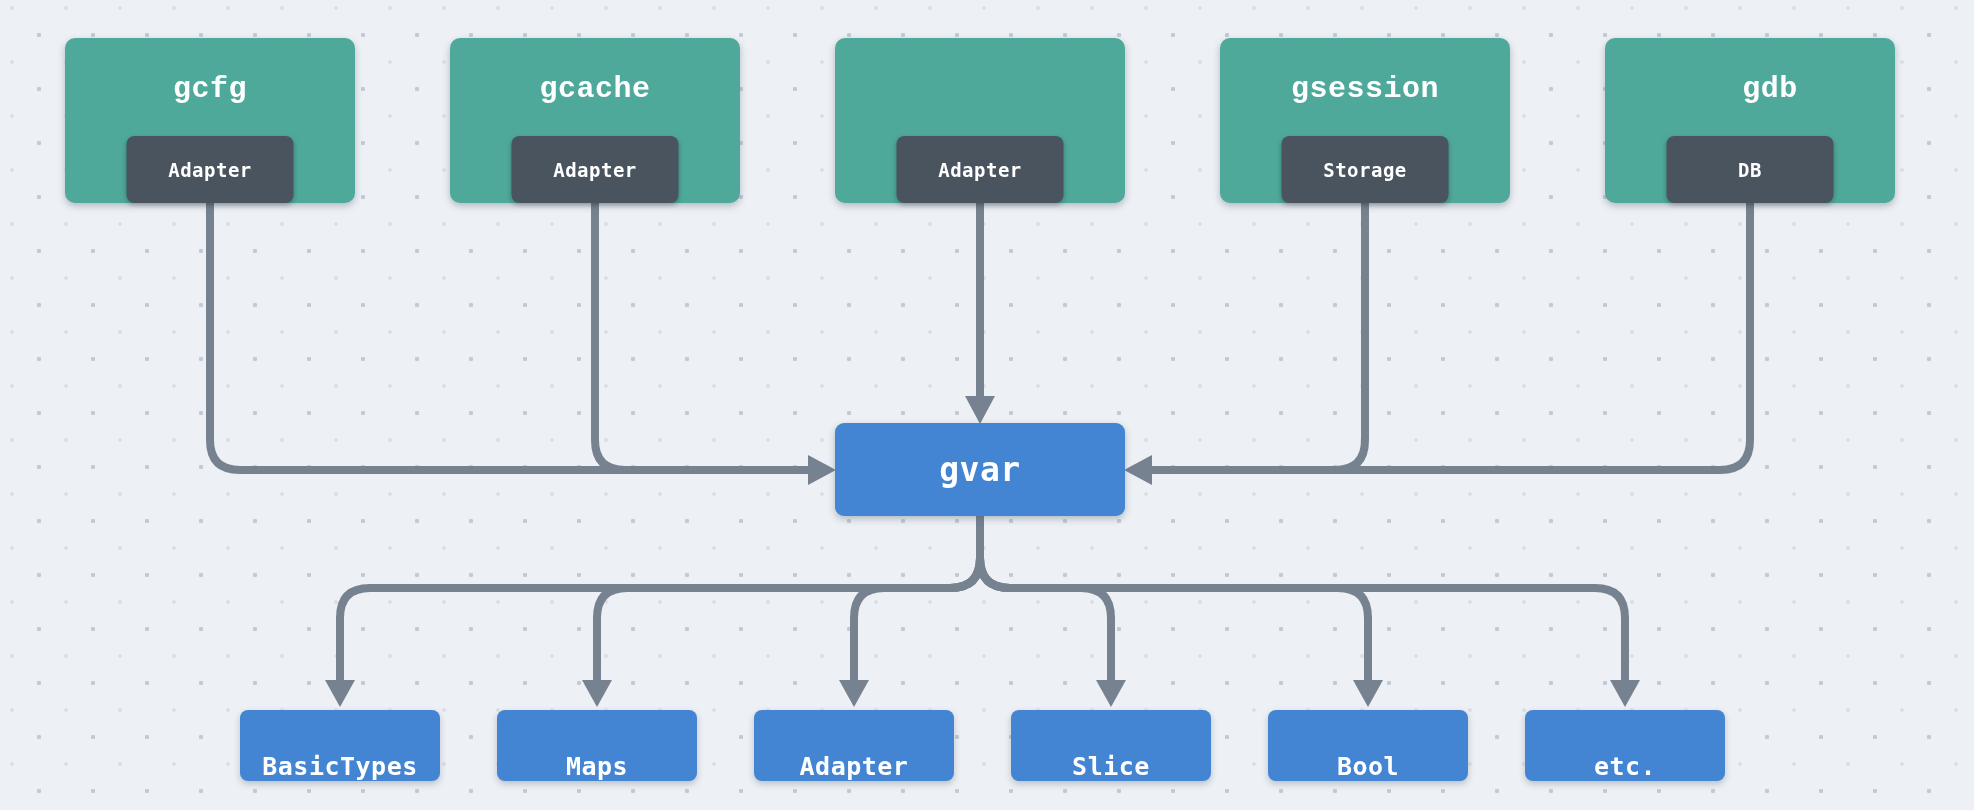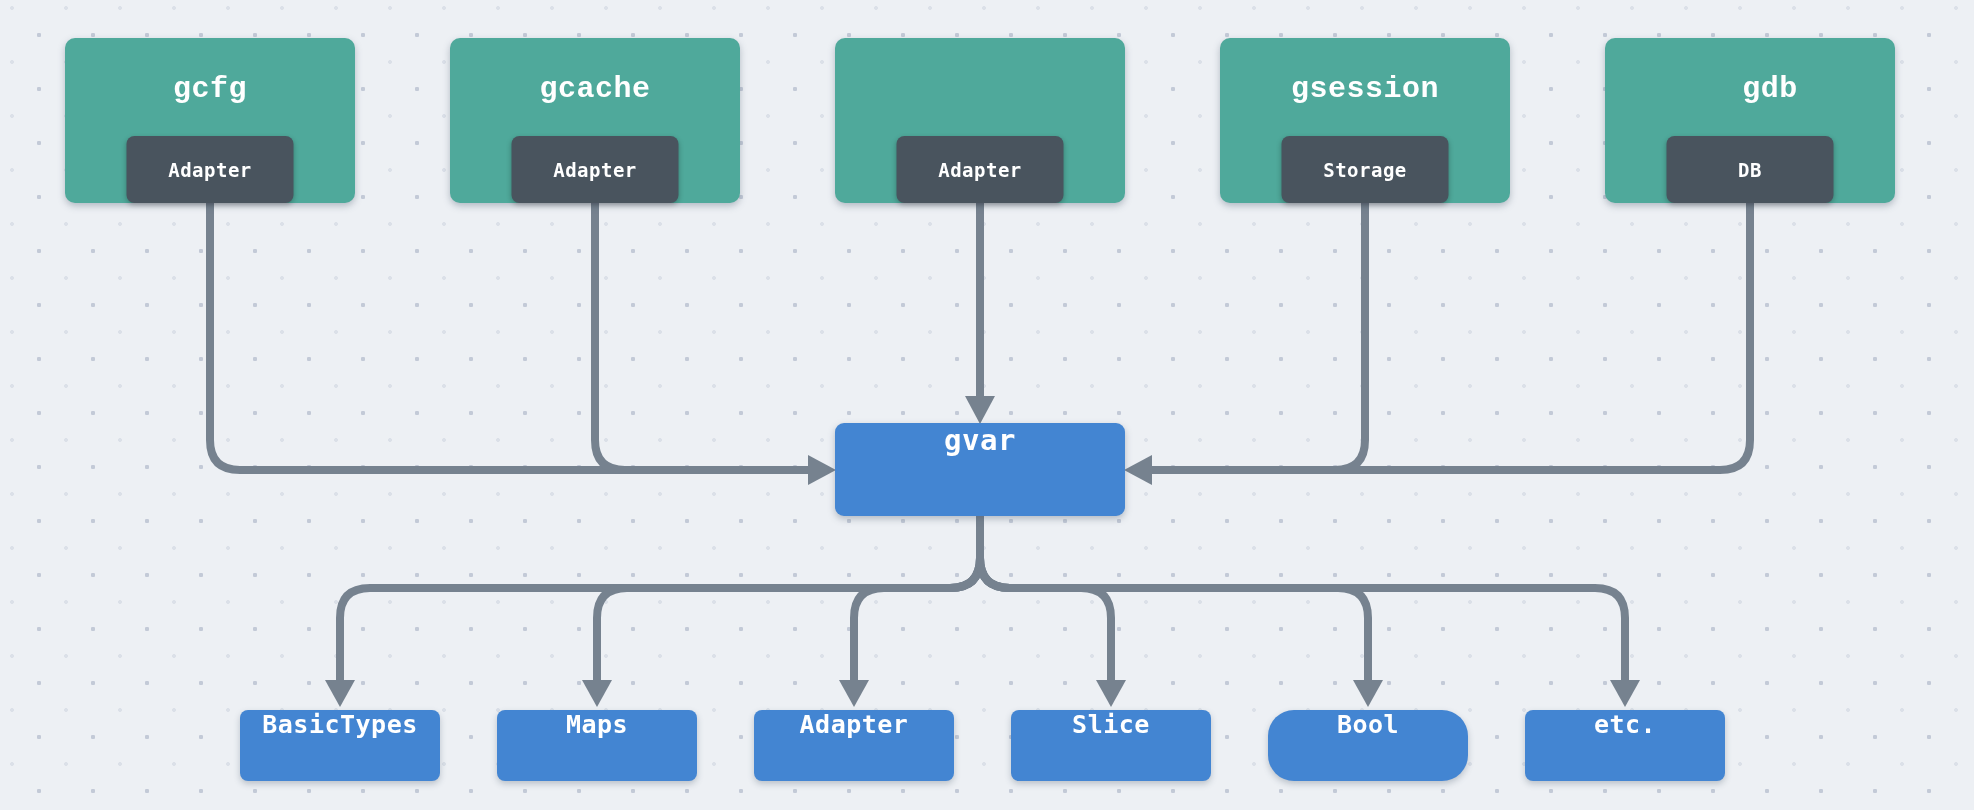--- a/index.html
+++ b/index.html
@@ -30,27 +30,27 @@
   .badge{
     position:absolute;left:50%;bottom:0;transform:translateX(-50%);
     width:167px;height:67px;border-radius:8px;background:#49545E;
     box-shadow:0 2px 5px rgba(0,0,0,.25);
     display:flex;align-items:center;justify-content:center;
     font-size:19px;font-weight:bold;color:#fff;letter-spacing:.5px;
   }
   .node-center{
     width:290px;height:93px;border-radius:9px;background:#4385D2;
     box-shadow:0 3px 7px rgba(70,85,105,.35);
-    display:flex;justify-content:center;
-    font-size:29px;font-weight:bold;letter-spacing:.5px;
+    display:flex;align-items:center;justify-content:center;
+    font-size:33px;font-weight:bold;letter-spacing:.5px;
   }
   .node-bottom{
     width:200px;height:71px;border-radius:8px;background:#4385D2;
     box-shadow:0 3px 6px rgba(70,85,105,.3);
-    display:flex;align-items:flex-start;justify-content:center;
+    display:flex;align-items:flex-end;justify-content:center;
     font-size:25px;font-weight:bold;letter-spacing:.5px;
   }
 </style>
 </head>
 <body>
 
 <div class="canvas">
 
   <svg class="edges" viewBox="0 0 1974 810">
 
@@ -118,20 +118,20 @@
   </div>
   <div class="node node-bottom" style="left:497px;top:710px;">
     <span>Maps</span>
   </div>
   <div class="node node-bottom" style="left:754px;top:710px;">
     <span>Adapter</span>
   </div>
   <div class="node node-bottom" style="left:1011px;top:710px;">
     <span>Slice</span>
   </div>
-  <div class="node node-bottom" style="left:1268px;top:710px;border-radius:26px;">
+  <div class="node node-bottom" style="left:1268px;top:710px;">
     <span>Bool</span>
   </div>
   <div class="node node-bottom" style="left:1525px;top:710px;">
     <span>etc.</span>
   </div>
 
 </div>
 
 </body></html>

